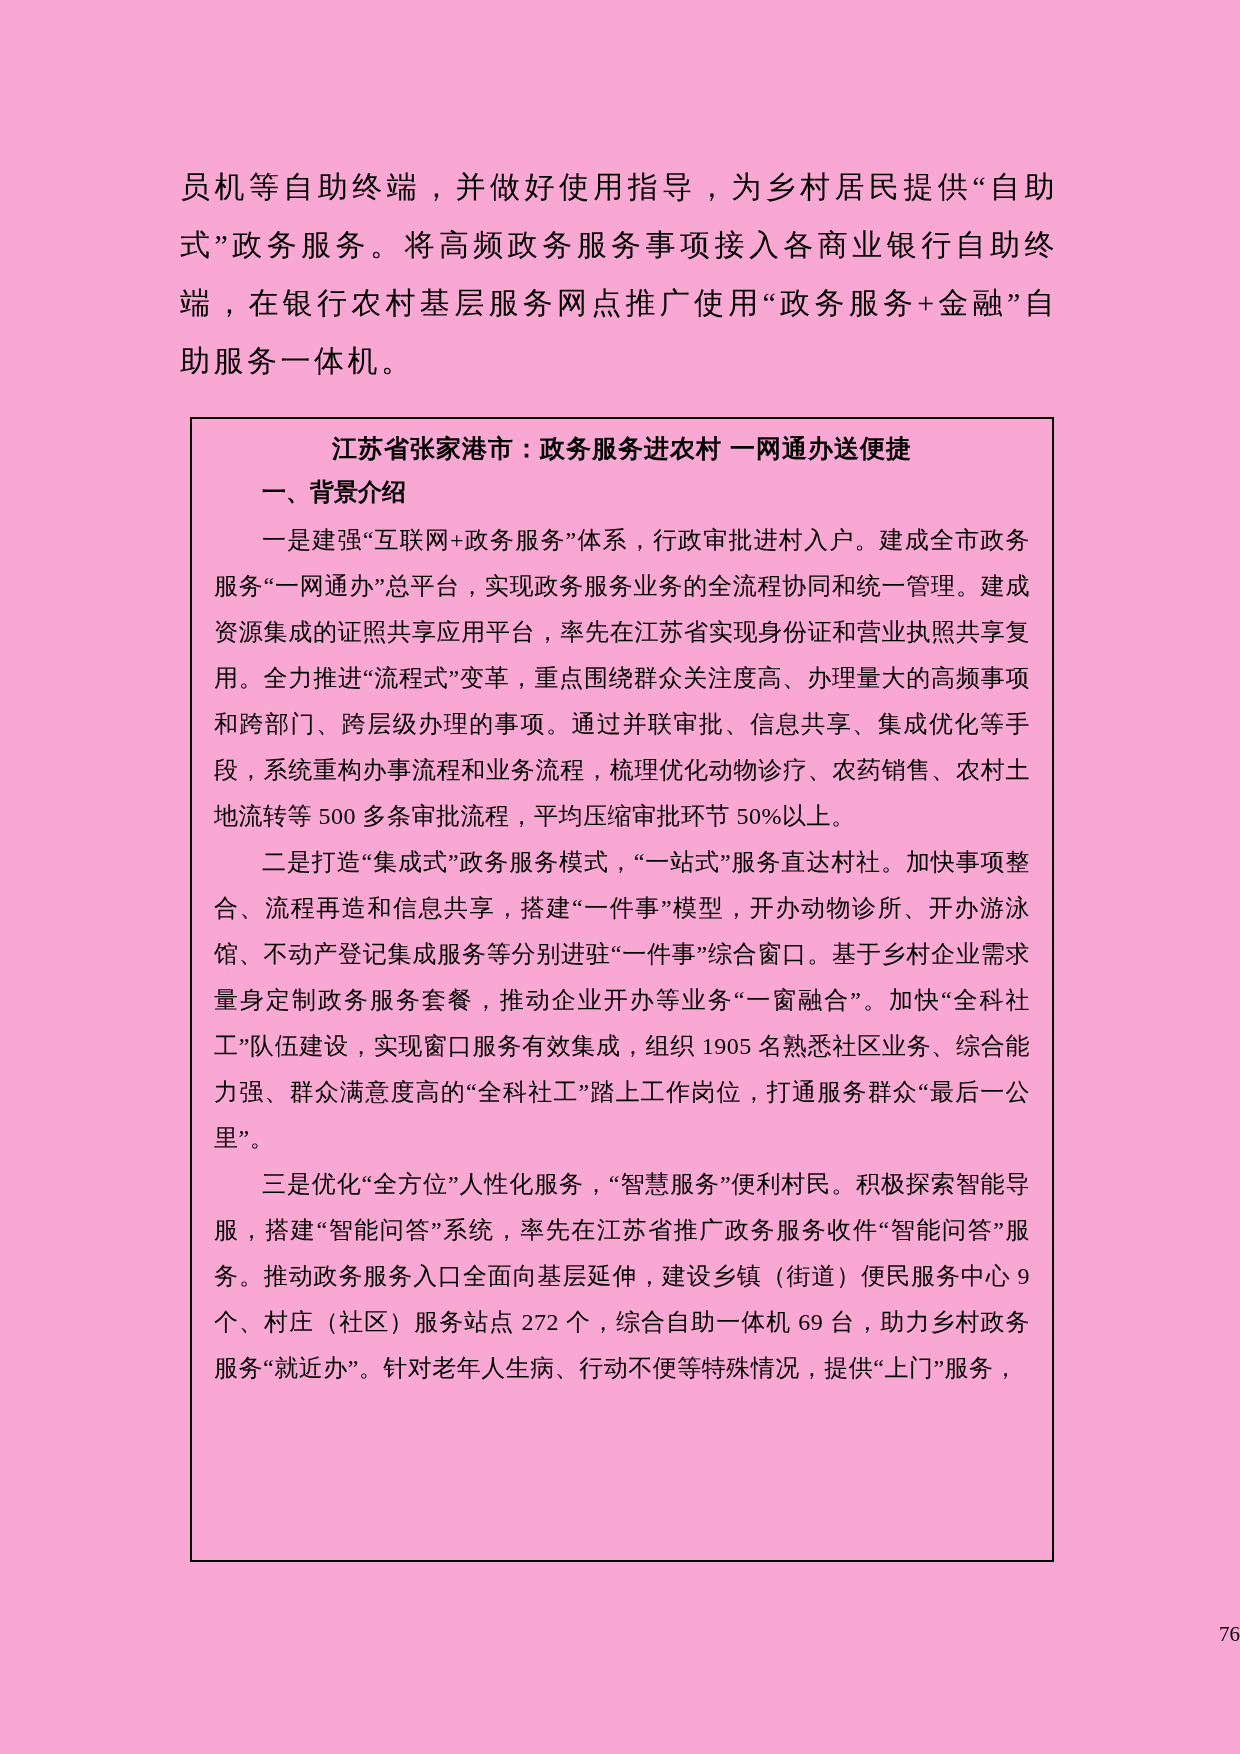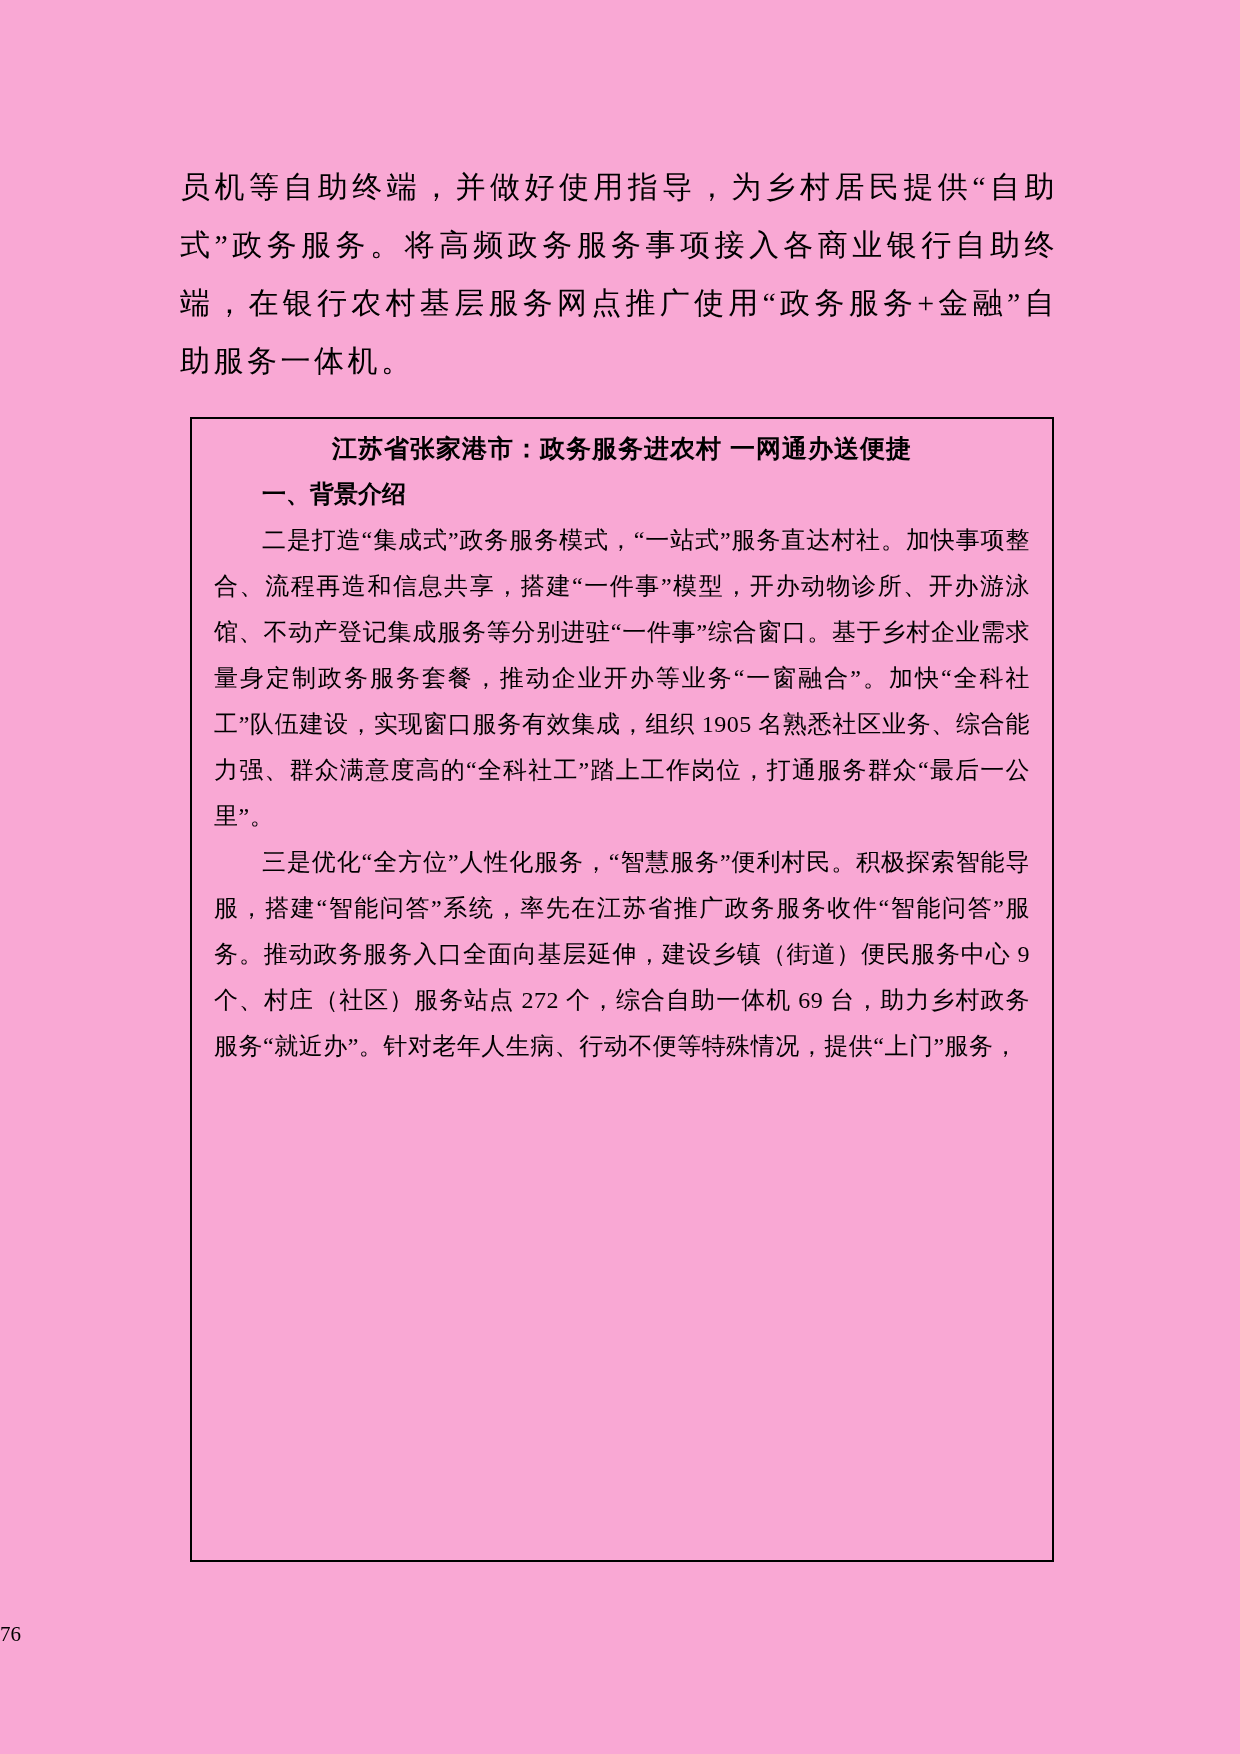--- a/index.html
+++ b/index.html
@@ -39,59 +39,60 @@
   }
   .box-title {
     font-family: "Liberation Sans", "DejaVu Sans", sans-serif;
     font-weight: bold;
     font-size: 25px;
     line-height: 46px;
     text-align: center;
     letter-spacing: 1px;
   }
   .box-heading {
-    font-family: Liberation Sans, sans-serif;
+    font-family: Liberation Mono, monospace;
     font-weight: bold;
     font-size: 24px;
     line-height: 46px;
     padding-left: 2em;
   }
   .box-para {
     font-size: 24px;
     line-height: 46px;
     text-indent: 2em;
     text-align: justify;
     text-justify: inter-character;
     letter-spacing: 0.5px;
   }
   .page-number {
     position: absolute;
     left: 0;
     right: 0;
     top: 1622px;
-    text-align: left;
+    text-align: right;
     font-size: 21px;
     font-family: "Liberation Serif", "DejaVu Serif", serif;
   }
 </style>
 </head>
 <body>
 
 <div class="page">
   <div class="content">
 
     <p class="intro">员机等自助终端，并做好使用指导，为乡村居民提供“自助式”政务服务。将高频政务服务事项接入各商业银行自助终端，在银行农村基层服务网点推广使用“政务服务+金融”自助服务一体机。</p>
 
     <div class="case-box">
       <div class="box-title">江苏省张家港市：政务服务进农村 一网通办送便捷</div>
 
       <div class="box-heading">一、背景介绍</div>
 
 
 
+      <p class="box-para">一是建强“互联网+政务服务”体系，行政审批进村入户。建成全市政务服务“一网通办”总平台，实现政务服务业务的全流程协同和统一管理。建成资源集成的证照共享应用平台，率先在江苏省实现身份证和营业执照共享复用。全力推进“流程式”变革，重点围绕群众关注度高、办理量大的高频事项和跨部门、跨层级办理的事项。通过并联审批、信息共享、集成优化等手段，系统重构办事流程和业务流程，梳理优化动物诊疗、农药销售、农村土地流转等 500 多条审批流程，平均压缩审批环节 50%以上。</p>
 
       <p class="box-para">二是打造“集成式”政务服务模式，“一站式”服务直达村社。加快事项整合、流程再造和信息共享，搭建“一件事”模型，开办动物诊所、开办游泳馆、不动产登记集成服务等分别进驻“一件事”综合窗口。基于乡村企业需求量身定制政务服务套餐，推动企业开办等业务“一窗融合”。加快“全科社工”队伍建设，实现窗口服务有效集成，组织 1905 名熟悉社区业务、综合能力强、群众满意度高的“全科社工”踏上工作岗位，打通服务群众“最后一公里”。</p>
 
       <p class="box-para">三是优化“全方位”人性化服务，“智慧服务”便利村民。积极探索智能导服，搭建“智能问答”系统，率先在江苏省推广政务服务收件“智能问答”服务。推动政务服务入口全面向基层延伸，建设乡镇（街道）便民服务中心 9 个、村庄（社区）服务站点 272 个，综合自助一体机 69 台，助力乡村政务服务“就近办”。针对老年人生病、行动不便等特殊情况，提供“上门”服务，</p>
     </div>
   </div>
 
   <div class="page-number">76</div>
 </div>
 

